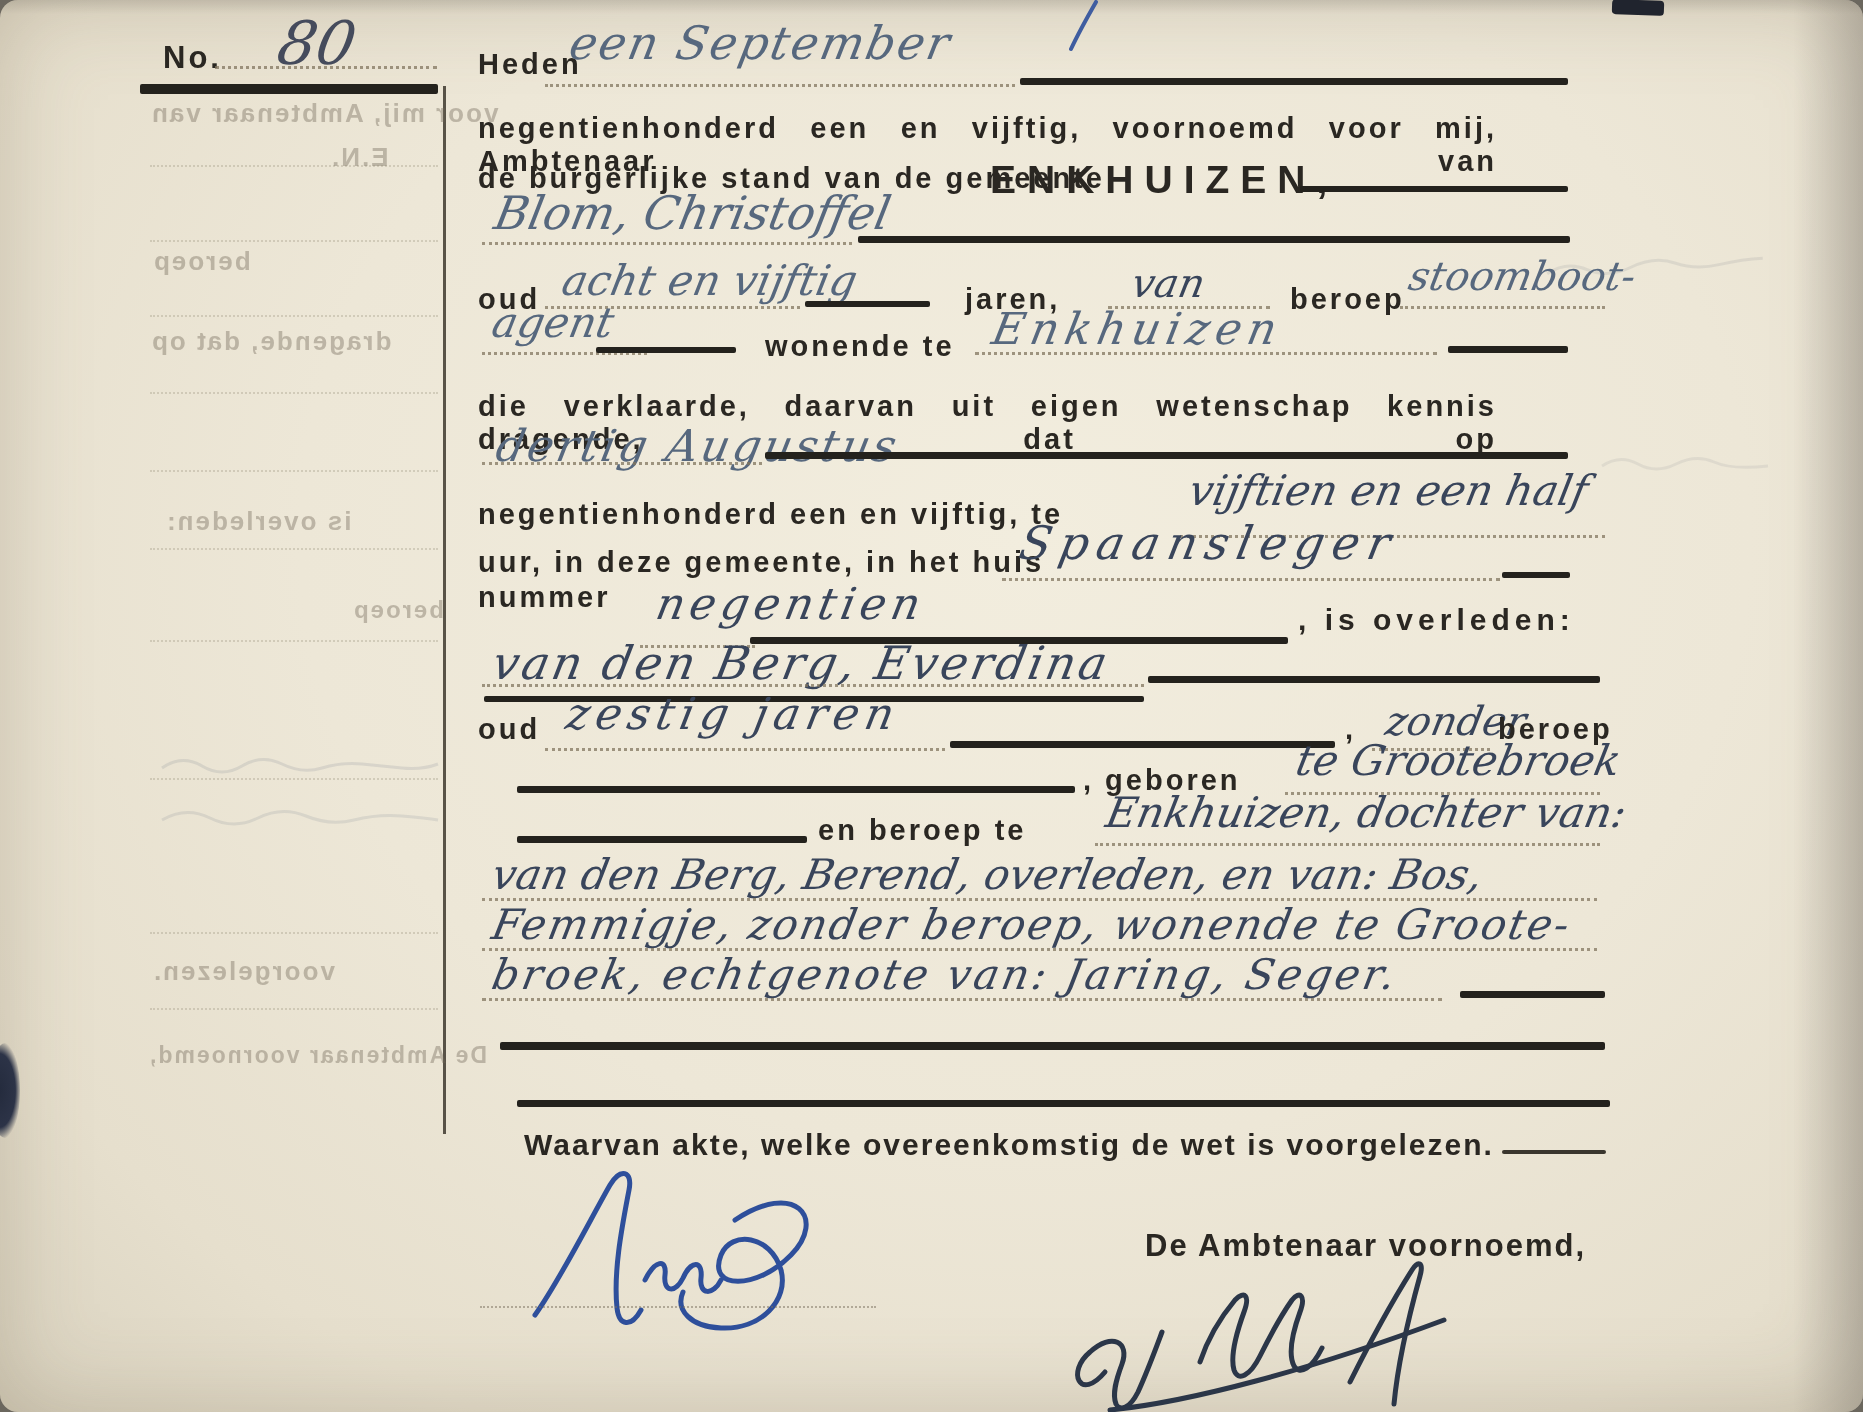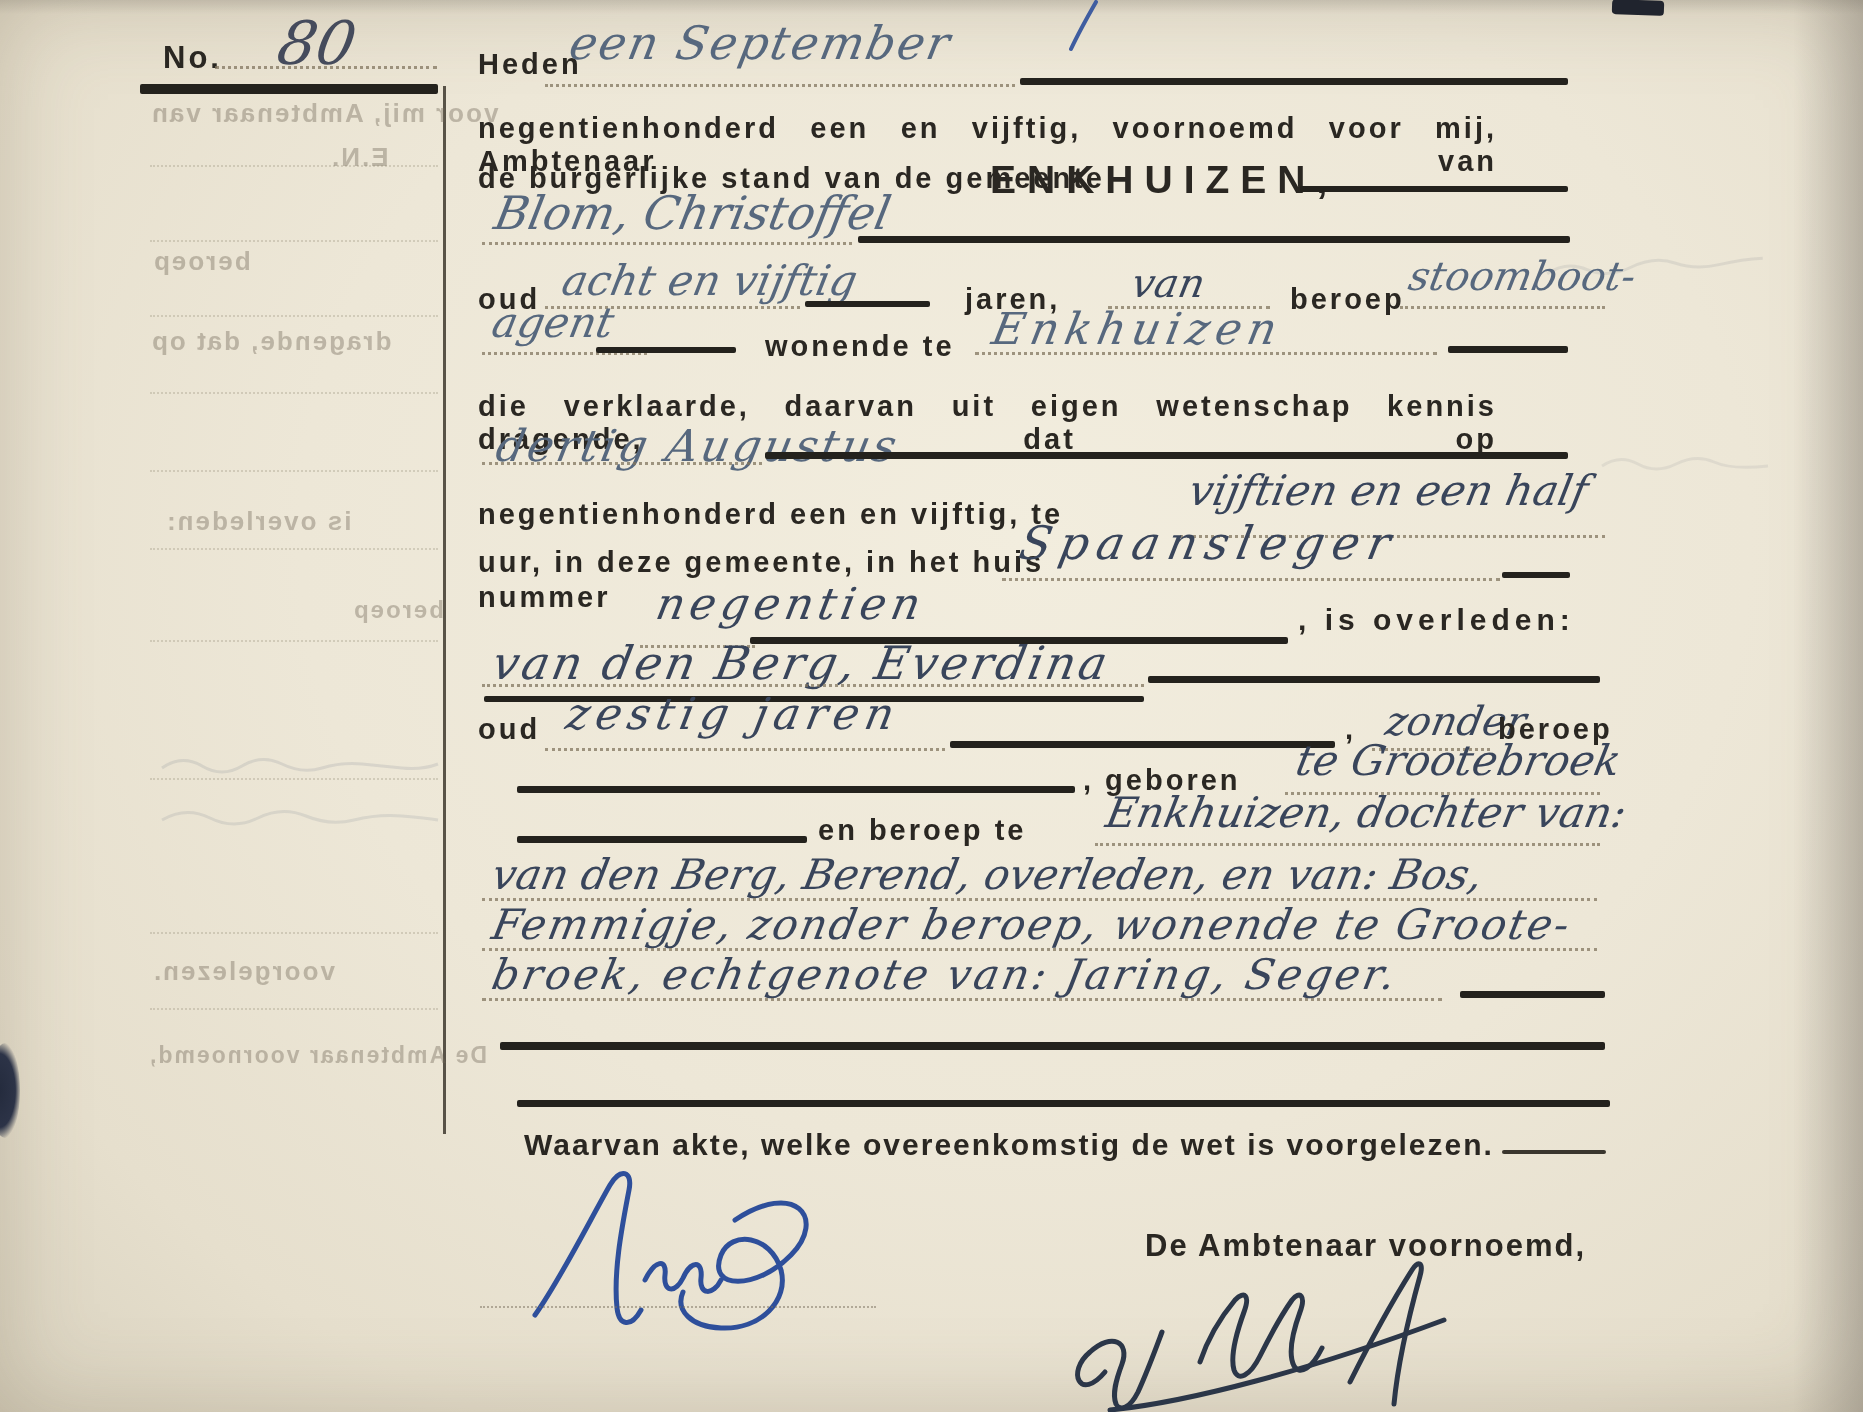--- a/index.html
+++ b/index.html
@@ -3,20 +3,21 @@
 <meta charset="utf-8">
 <style>
   html,body{margin:0;padding:0;background:#6b675e;}
   .page{
     position:relative;
     width:1863px;height:1412px;
     overflow:hidden;
     background:radial-gradient(ellipse at 55% 38%, #f2edde 0%, #ede7d7 50%, #e6dfcd 80%, #d9d2bf 100%);
     box-shadow:inset 0 0 90px rgba(115,100,75,.28);
     font-family:"Liberation Sans",sans-serif;
+    border-radius:18px;
   }
   .edge-right{position:absolute;top:0;right:0;width:70px;height:100%;
     background:linear-gradient(to right, rgba(0,0,0,0), rgba(105,100,95,.30));}
   .edge-top{position:absolute;top:0;left:0;width:100%;height:14px;
     background:linear-gradient(to bottom, rgba(90,85,75,.18), rgba(0,0,0,0));}
   .print{position:absolute;font-weight:700;font-size:29px;color:#2a2722;
     letter-spacing:3px;white-space:nowrap;}
   .just{white-space:normal;text-align:justify;text-align-last:justify;width:1019px;word-spacing:6px;}
   .caps{font-size:39px;letter-spacing:11px;}
   .wide{letter-spacing:5px;}

